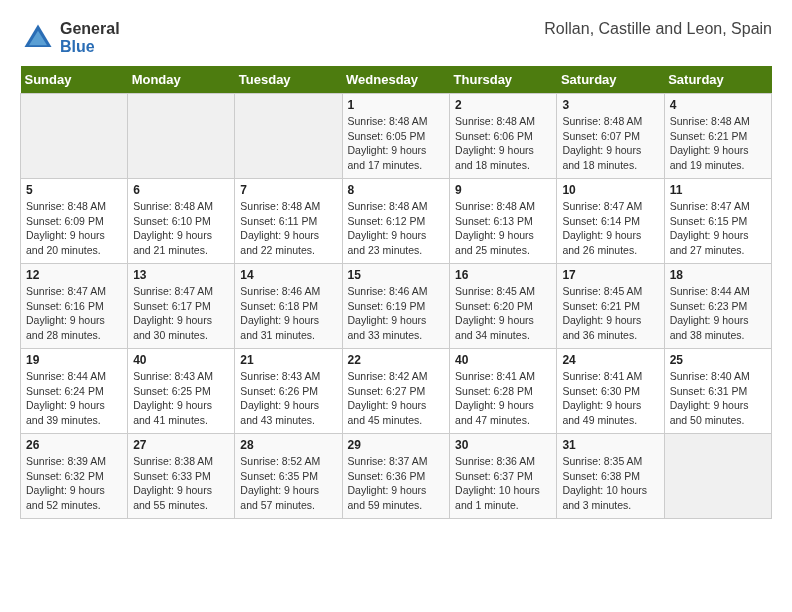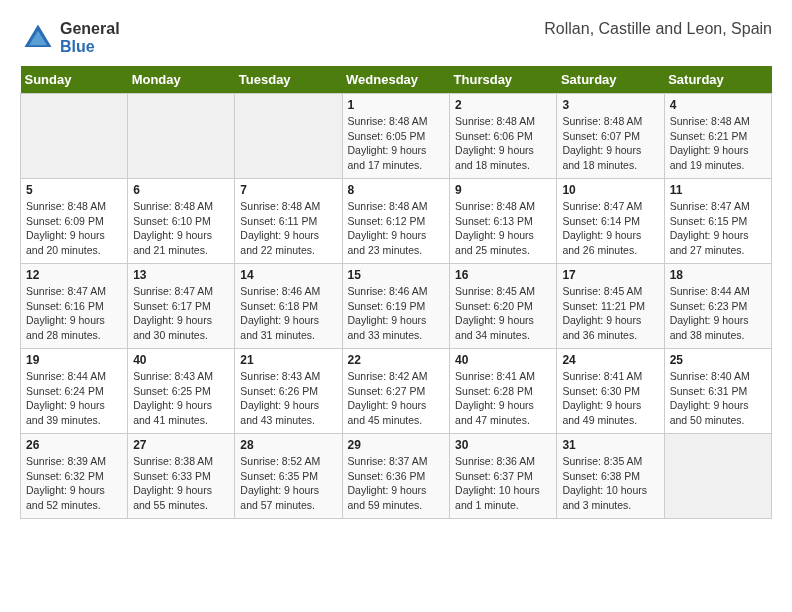--- a/index.html
+++ b/index.html
@@ -221,21 +221,21 @@
         </td>
         <td>
           <div class="day-num">16</div>
           <div class="day-info">Sunrise: 8:45 AM
 Sunset: 6:20 PM
 Daylight: 9 hours and 34 minutes.</div>
         </td>
         <td>
           <div class="day-num">17</div>
           <div class="day-info">Sunrise: 8:45 AM
-Sunset: 11:21 PM
+Sunset: 6:21 PM
 Daylight: 9 hours and 36 minutes.</div>
         </td>
         <td>
           <div class="day-num">18</div>
           <div class="day-info">Sunrise: 8:44 AM
 Sunset: 6:23 PM
 Daylight: 9 hours and 38 minutes.</div>
         </td>
       </tr>
       <tr>

